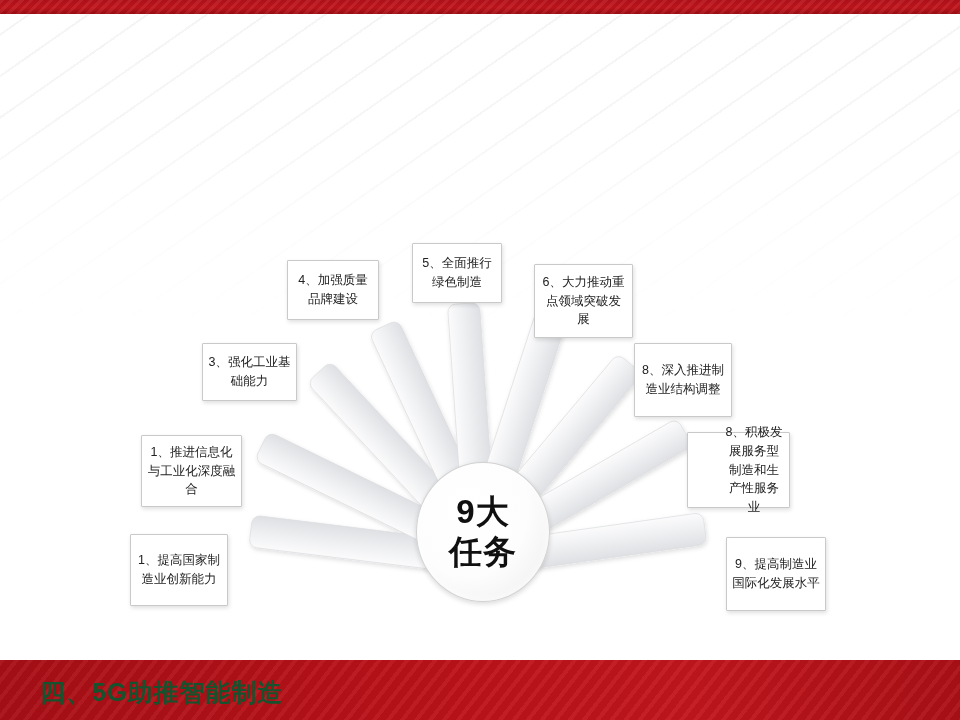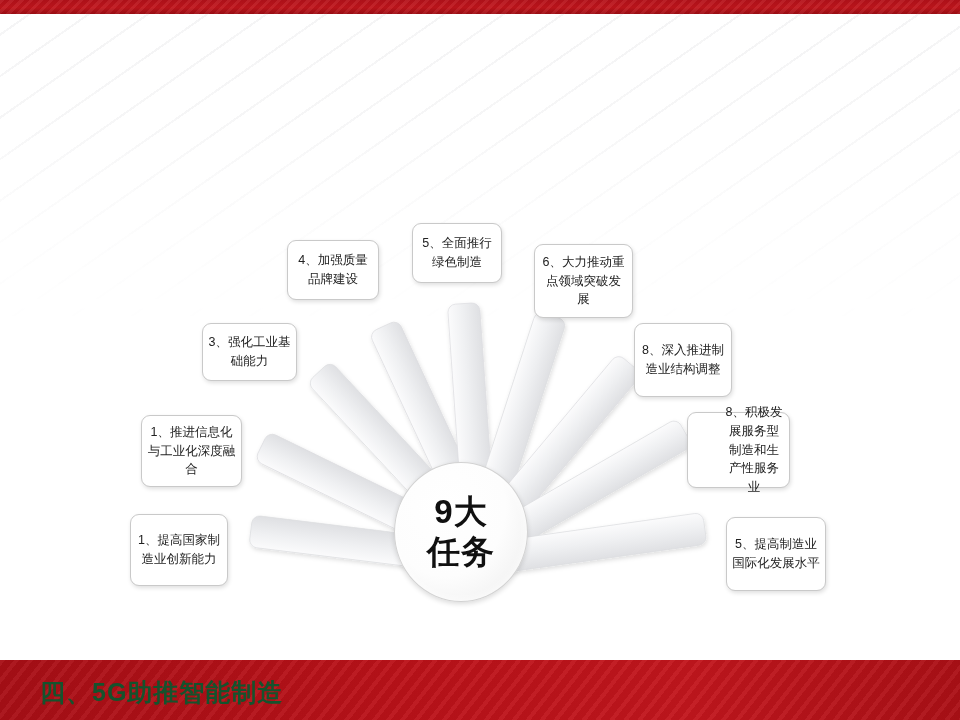--- a/index.html
+++ b/index.html
@@ -92,21 +92,21 @@
     position: absolute;
     left: 0;
     top: 0;
     width: 960px;
     height: 646px;
   }
 
   
   .hub {
     position: absolute;
-    left: 394px;
+    left: 416px;
     top: 448px;
     width: 134px;
     height: 140px;
     border-radius: 50%;
     background: radial-gradient(ellipse at 38% 32%, #ffffff 0%, #fdfdfd 52%, #f2f2f2 82%, #e6e6e6 100%);
     border: 1px solid #d2d2d2;
     box-shadow: 0 2px 5px rgba(0,0,0,0.14), inset 0 0 10px rgba(255,255,255,0.9);
     box-sizing: border-box;
     display: flex;
     flex-direction: column;
@@ -120,27 +120,28 @@
     line-height: 1.22;
     letter-spacing: 1px;
   }
 
   
   .node {
     position: absolute;
     box-sizing: border-box;
     background: #ffffff;
     border: 1px solid #c9c9c9;
-    border-radius: 9px;
+    border-radius: 1px;
     box-shadow: 1px 2px 4px rgba(0,0,0,0.13);
     display: flex;
     align-items: center;
     justify-content: center;
     text-align: center;
     padding: 4px 5px;
+    margin-top: 20px;
   }
   .node-label {
     font-size: 12.5px;
     line-height: 1.5;
     color: #222222;
     word-break: break-all;
   }
 
   
   .node-1 { left: 130px; top: 500px; width: 98px;  height: 72px; }
@@ -220,21 +221,21 @@
     <div class="node node-6">
       <span class="node-label">6、大力推动重点领域突破发展</span>
     </div>
     <div class="node node-7">
       <span class="node-label">8、深入推进制造业结构调整</span>
     </div>
     <div class="node node-8">
       <span class="node-label">8、积极发展服务型制造和生产性服务业</span>
     </div>
     <div class="node node-9">
-      <span class="node-label">5、提高制造业国际化发展水平</span>
+      <span class="node-label">9、提高制造业国际化发展水平</span>
     </div>
 
   </div>
 
   <div class="bottom-bar"></div>
   <div class="bottom-bar-title">四、5G助推智能制造</div>
 
 </div>
 
 </body></html>

